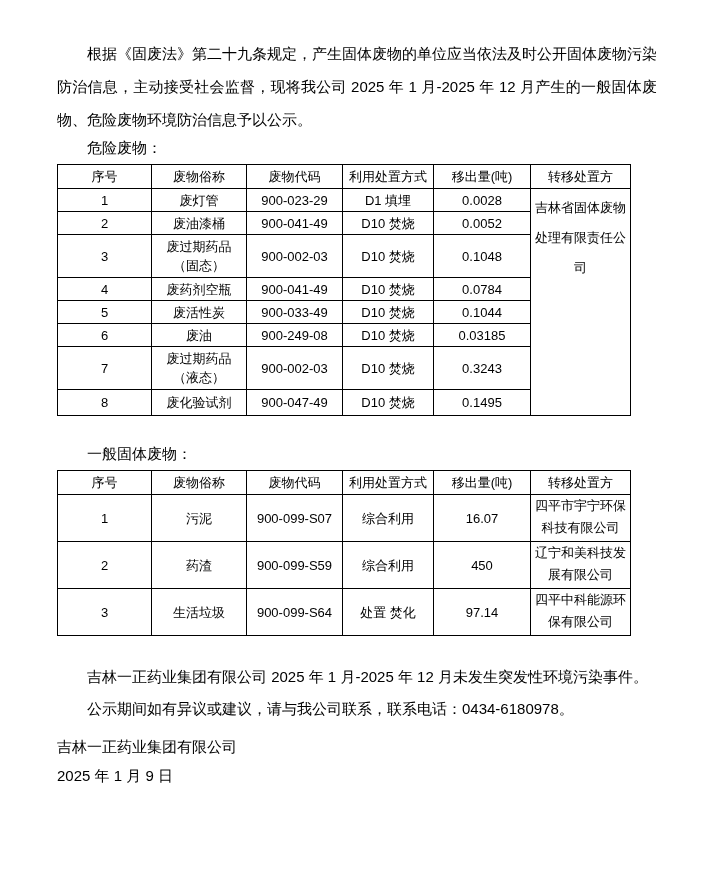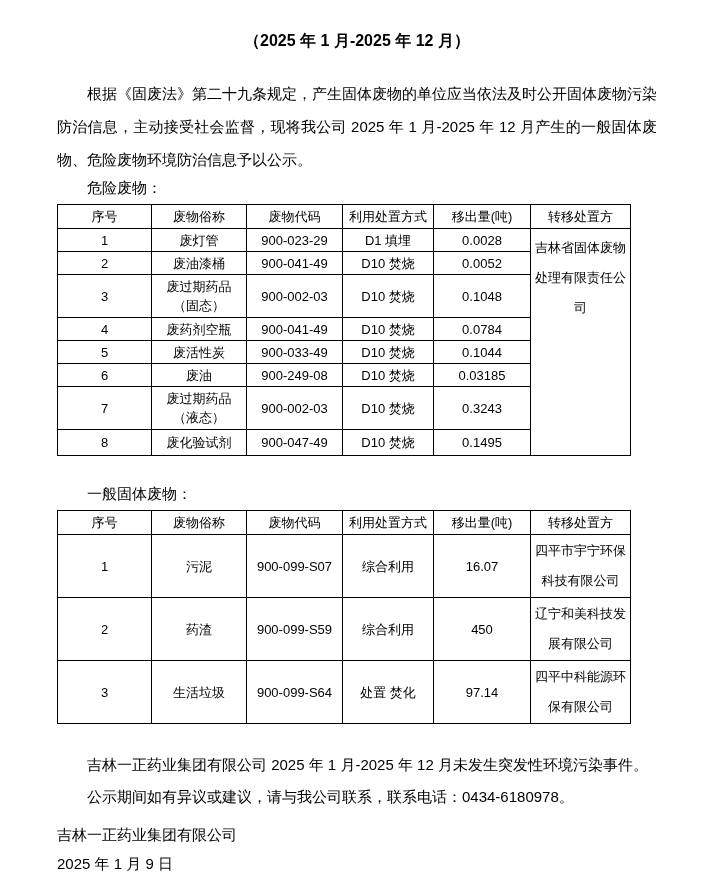--- a/index.html
+++ b/index.html
@@ -59,21 +59,21 @@
   thead tr { height: 24px; }
   tr.r-single { height: 23px; }
   tr.r-double { height: 43px; }
   tr.r-last { height: 26px; }
   tr.r-gen { height: 44px; }
   td.company-span {
     vertical-align: top;
     padding-top: 4px;
     line-height: 30px;
   }
-  td.company { line-height: 30px; }
+  td.company { line-height: 22px; font-family: Liberation Mono, monospace; }
 
   .closing {
     margin: 25px 0 0 0;
     font-size: 15px;
     line-height: 32px;
     text-indent: 2em;
     text-align: justify;
   }
   .closing.contact { margin-top: 0; }
   .sign {
@@ -83,21 +83,20 @@
     text-align: left;
     padding-right: 46px;
   }
   .sign.company-sign { margin-top: 7px; }
 </style>
 </head>
 <body>
 
 <div class="doc">
 
-  <p class="subtitle">（2025 年 1 月-2025 年 12 月）</p>
 
   <p class="intro">根据《固废法》第二十九条规定，产生固体废物的单位应当依法及时公开固体废物污染防治信息，主动接受社会监督，现将我公司 2025 年 1 月-2025 年 12 月产生的一般固体废物、危险废物环境防治信息予以公示。</p>
 
   <p class="section-label">危险废物：</p>
 
   <table>
     <colgroup>
       <col style="width:94px">
         <col style="width:95px">
         <col style="width:96px">

